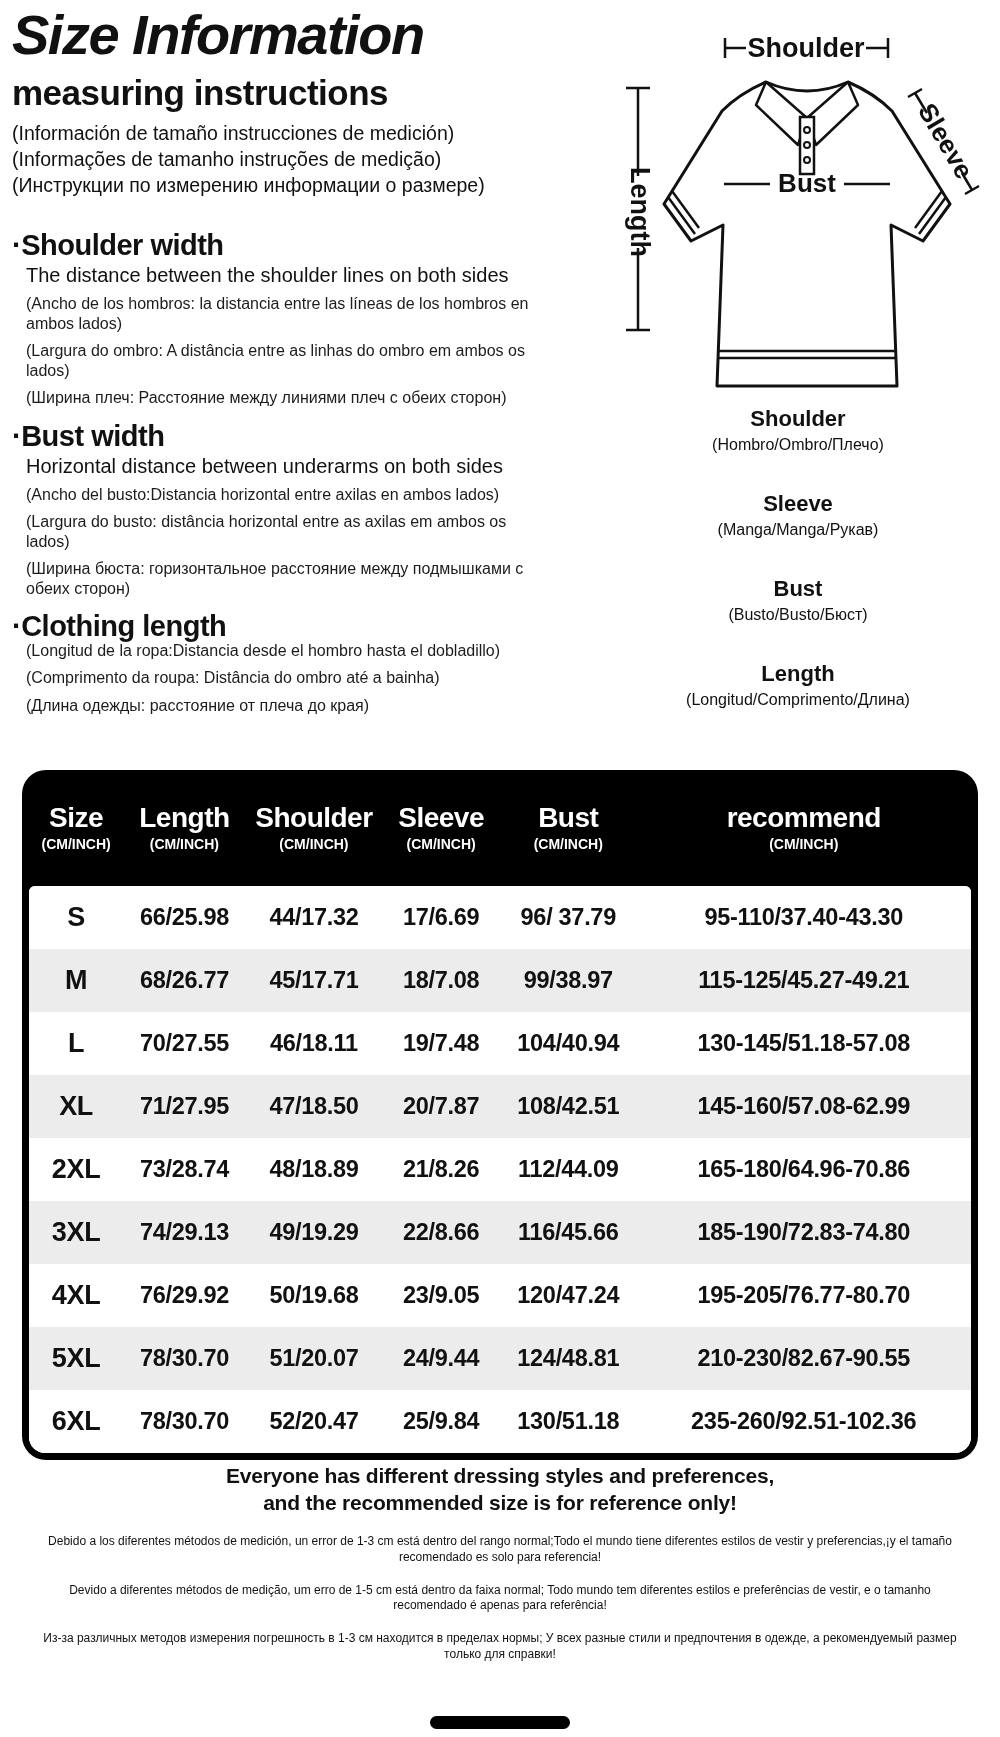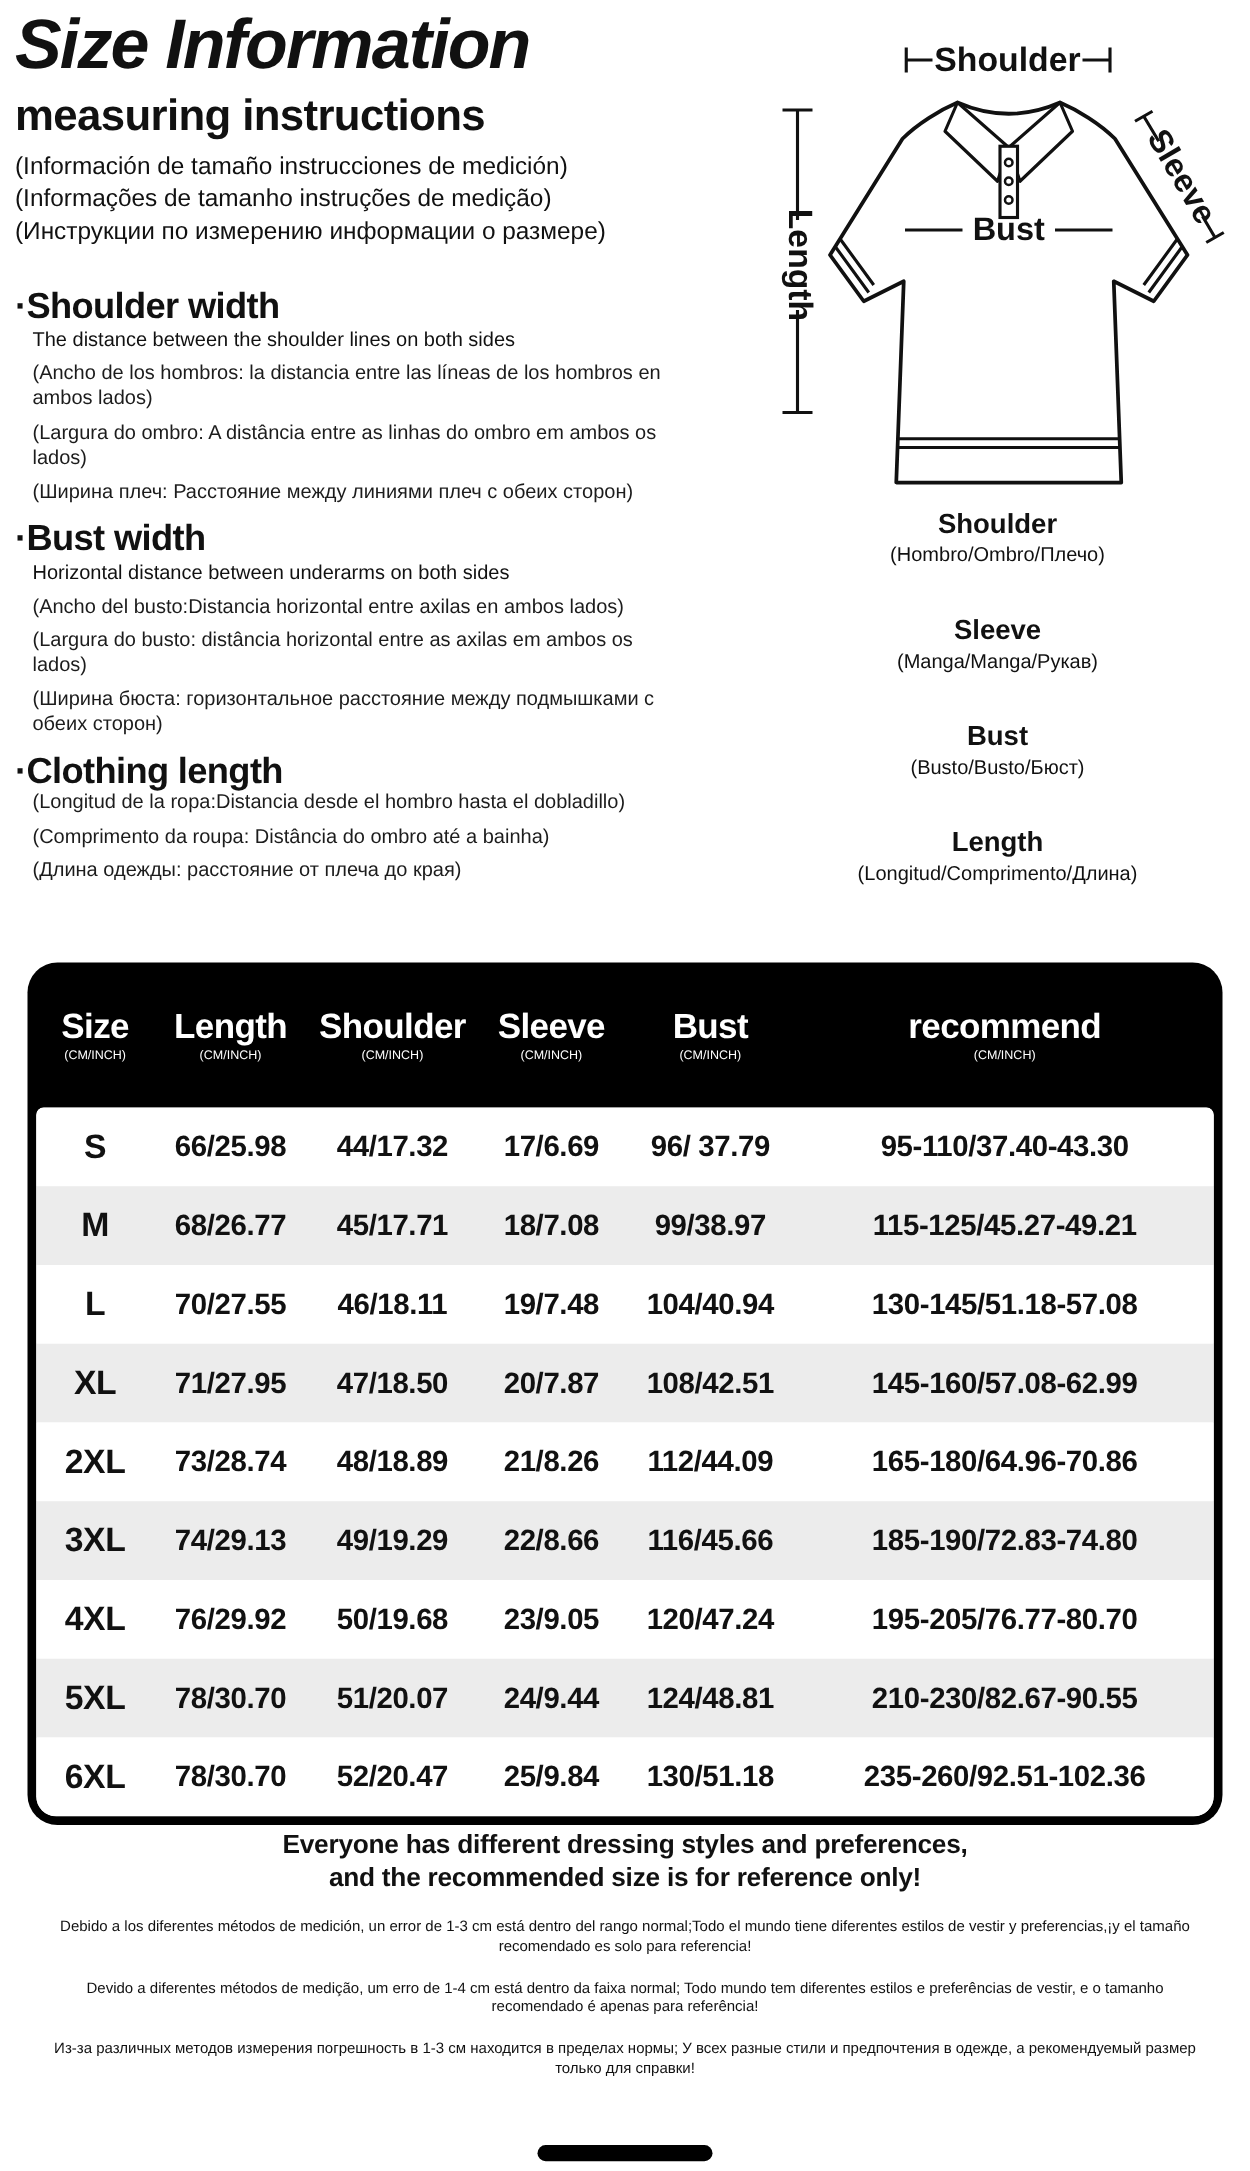--- a/index.html
+++ b/index.html
@@ -11,41 +11,41 @@
   
   .left-col { position:absolute; left:12px; top:6px; width:534px; }
   .title { font-size:56px; font-weight:bold; margin:0; letter-spacing:-1.5px; line-height:1.05;font-style:italic; }
   .subtitle { font-size:35px; font-weight:bold; margin:10px 0 0; letter-spacing:-0.5px; line-height:1.0; }
   .top-trans { margin-top:10px; }
   .top-trans p { margin:0; font-size:19.5px; line-height:1.35; }
   .section { margin-top:13px; }
   .section.first { margin-top:32px; }
   .sec-title { font-size:29px; font-weight:bold; margin:0; letter-spacing:-0.5px; line-height:1.0; }
   .sec-body { padding-left:14px; width:520px; }
-  .sec-desc { font-size:16px; margin:4px 0 8px; line-height:1.1; }
+  .sec-desc { font-size:20px; margin:4px 0 8px; line-height:1.1; }
   .sec-trans { font-size:16px; line-height:1.26; margin:0 0 7px; color:#1c1c1c; }
   
   .right-col { position:absolute; left:560px; top:18px; width:440px; }
   .diagram svg { display:block; }
   .legend { margin-top:16px; padding-left:36px; text-align:center; }
   .legend-group { margin-bottom:37px; }
   .legend-term { font-size:22px; font-weight:bold; }
   .legend-trans { font-size:16px; margin-top:4px; }
   
   .size-table {
     position:absolute; left:22px; top:770px; width:956px;
     background:var(--header-bg,#000); border-radius:24px; padding-bottom:7px;
     box-sizing:border-box;
   }
   .table-header {
     display:grid; grid-template-columns:10% 13% 14.5% 12.5% 14.5% 35.5%;
     height:116px; align-items:center; color:#fff; text-align:center; padding:0 7px;
   }
   .th-name { font-size:28px; font-weight:bold; letter-spacing:-0.5px; line-height:1.0; }
-  .th-unit { font-size:10px; font-weight:normal; margin-top:4px; }
+  .th-unit { font-size:14px; font-weight:bold; margin-top:4px; }
   .table-body { margin:0 7px; background:#fff; border-radius:6px 6px 16px 16px; overflow:hidden; }
   .tr {
     display:grid; grid-template-columns:10% 13% 14.5% 12.5% 14.5% 35.5%;
     height:63px; align-items:center; text-align:center; background:#fff;
   }
   .tr.stripe { background:var(--stripe,#ececec); }
   .td { font-size:23.5px; font-weight:bold; letter-spacing:-0.3px; }
   .td-size { font-size:27px; }
   
   .footer { position:absolute; left:0; top:1462px; width:1000px; text-align:center; }
@@ -250,18 +250,18 @@
         </div>
       </div>
   </div>
 
   <div class="footer">
     <div class="notice-en">
       <p>Everyone has different dressing styles and preferences,</p>
       <p>and the recommended size is for reference only!</p>
     </div>
     <p class="notice-sm">Debido a los diferentes métodos de medición, un error de 1-3 cm está dentro del rango normal;Todo el mundo tiene diferentes estilos de vestir y preferencias,¡y el tamaño recomendado es solo para referencia!</p>
-    <p class="notice-sm">Devido a diferentes métodos de medição, um erro de 1-4 cm está dentro da faixa normal; Todo mundo tem diferentes estilos e preferências de vestir, e o tamanho recomendado é apenas para referência!</p>
+    <p class="notice-sm">Devido a diferentes métodos de medição, um erro de 1-5 cm está dentro da faixa normal; Todo mundo tem diferentes estilos e preferências de vestir, e o tamanho recomendado é apenas para referência!</p>
     <p class="notice-sm">Из-за различных методов измерения погрешность в 1-3 см находится в пределах нормы; У всех разные стили и предпочтения в одежде, а рекомендуемый размер только для справки!</p>
   </div>
 
   <div class="home-bar"></div>
 </div>
 
 </body></html>

